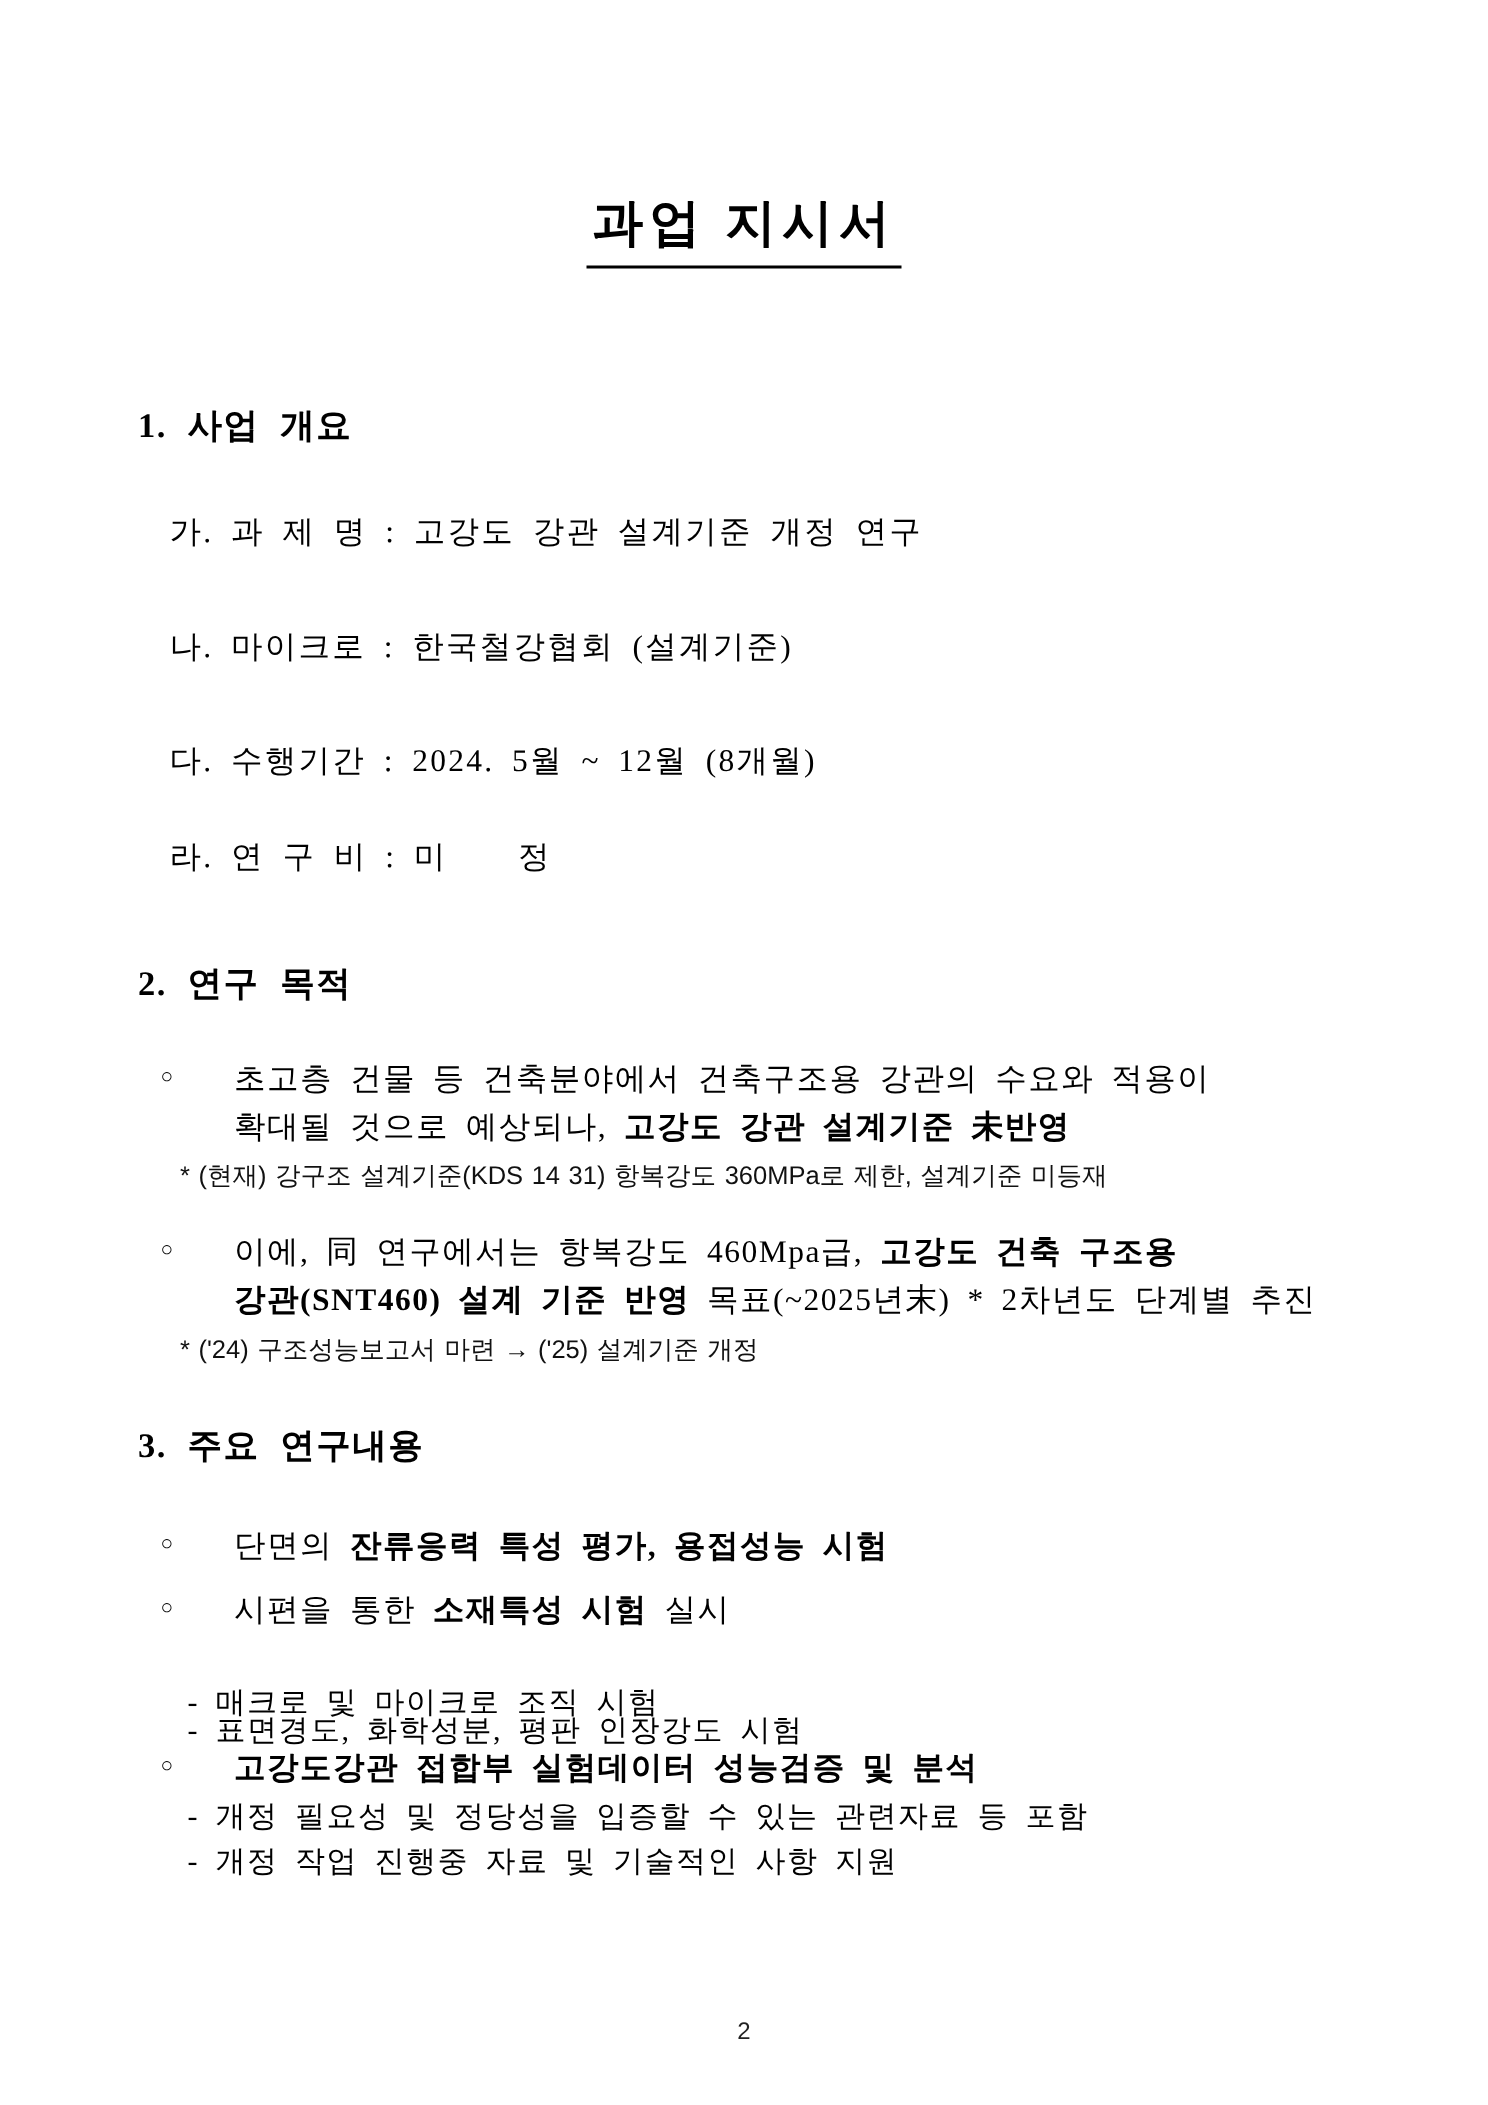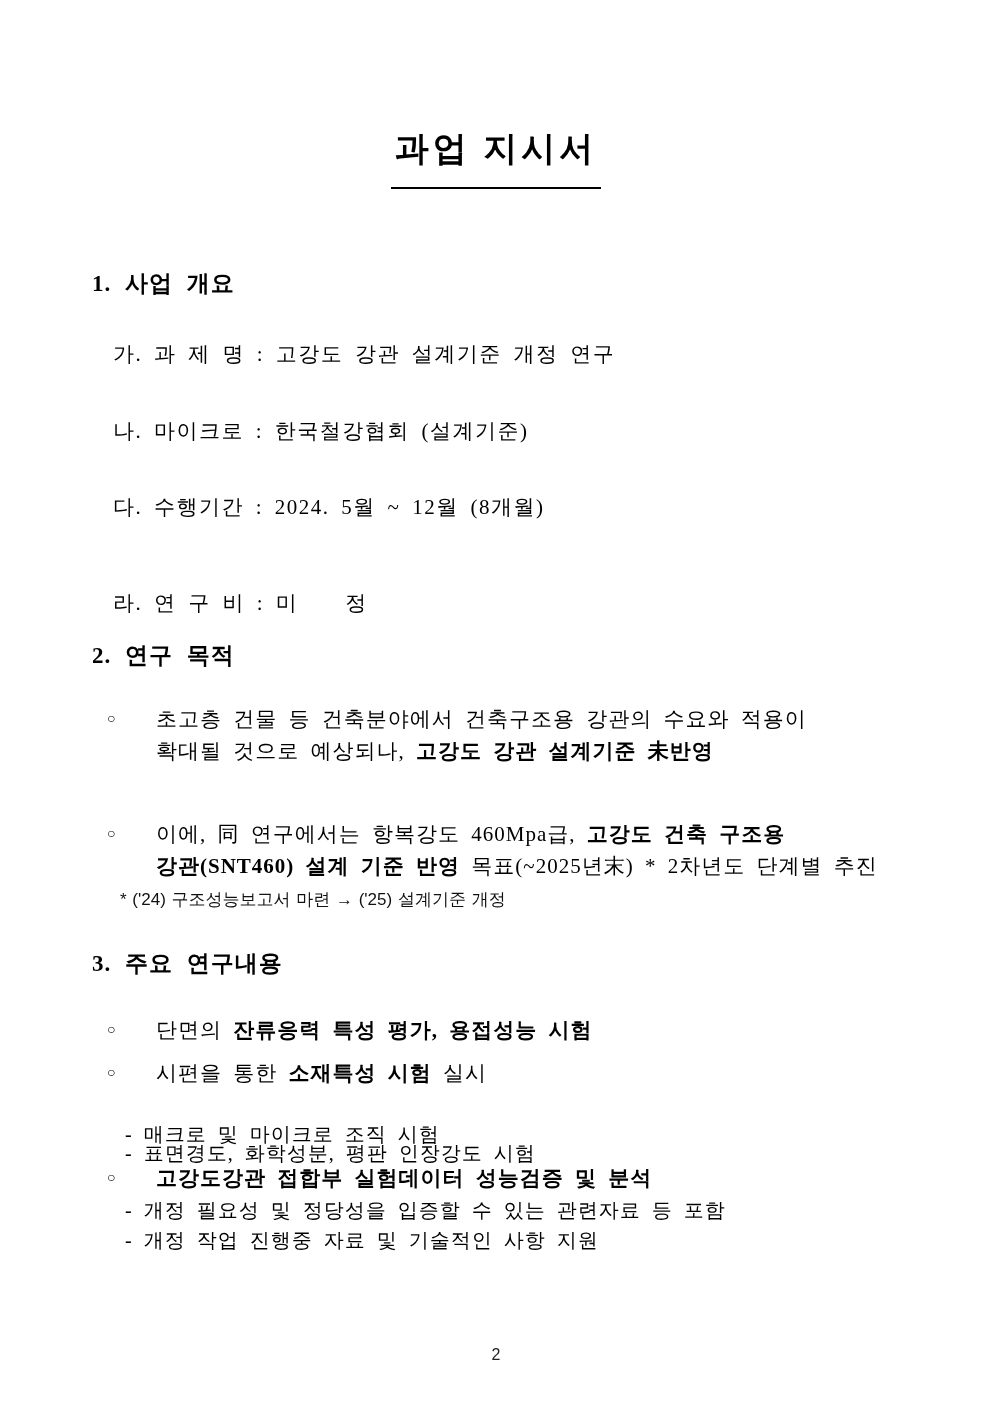--- a/index.html
+++ b/index.html
@@ -18,21 +18,21 @@
     left: 0;
     width: 100%;
     text-align: center;
   }
   .doc-title {
     display: inline-block;
     font-size: 34px;
     font-weight: bold;
     letter-spacing: 4px;
     border-bottom: 2px solid #000;
-    padding: 0 4px 15px 4px;
+    padding: 0 4px 5px 4px;
     white-space: pre;
   }
   .h {
     position: absolute;
     left: 92px;
     font-size: 23px;
     font-weight: bold;
     letter-spacing: 1px;
     word-spacing: 7px;
     white-space: nowrap;
@@ -113,34 +113,35 @@
   </div>
 
   <div class="item" style="top:417px">
     <span class="lbl">나. 마이크로</span><span class="sep"> : </span><span>한국철강협회 (설계기준)</span>
   </div>
 
   <div class="item" style="top:493px">
     <span class="lbl">다. 수행기간</span><span class="sep"> : </span><span>2024. 5월 ~ 12월 (8개월)</span>
   </div>
 
-  <div class="item" style="top:589px">
+  <div class="item" style="top:557px">
     <span class="lbl">라. 연 구 비</span><span class="sep"> : </span><span class="pre">미    정</span>
   </div>
 
   <div class="h" style="top:640px">2. 연구 목적</div>
 
   <div class="bullet" style="top:703px">
     <span class="marker">○</span>
     <div class="btext">
       <div class="line">초고층 건물 등 건축분야에서 건축구조용 강관의 수요와 적용이</div>
       <div class="line"><span>확대될 것으로 예상되나, </span><span class="bold">고강도 강관 설계기준 未반영</span></div>
     </div>
   </div>
 
+  <div class="fn" style="top:772px">* (현재) 강구조 설계기준(KDS 14 31) 항복강도 360MPa로 제한, 설계기준 미등재</div>
 
   <div class="bullet" style="top:818px">
     <span class="marker">○</span>
     <div class="btext">
       <div class="line"><span>이에, 同 연구에서는 항복강도 460Mpa급, </span><span class="bold">고강도 건축 구조용</span></div>
       <div class="line"><span class="bold">강관(SNT460) 설계 기준 반영</span><span> 목표(~2025년末) * 2차년도 단계별 추진</span></div>
     </div>
   </div>
 
   <div class="fn" style="top:888px">* ('24) 구조성능보고서 마련 → ('25) 설계기준 개정</div>

